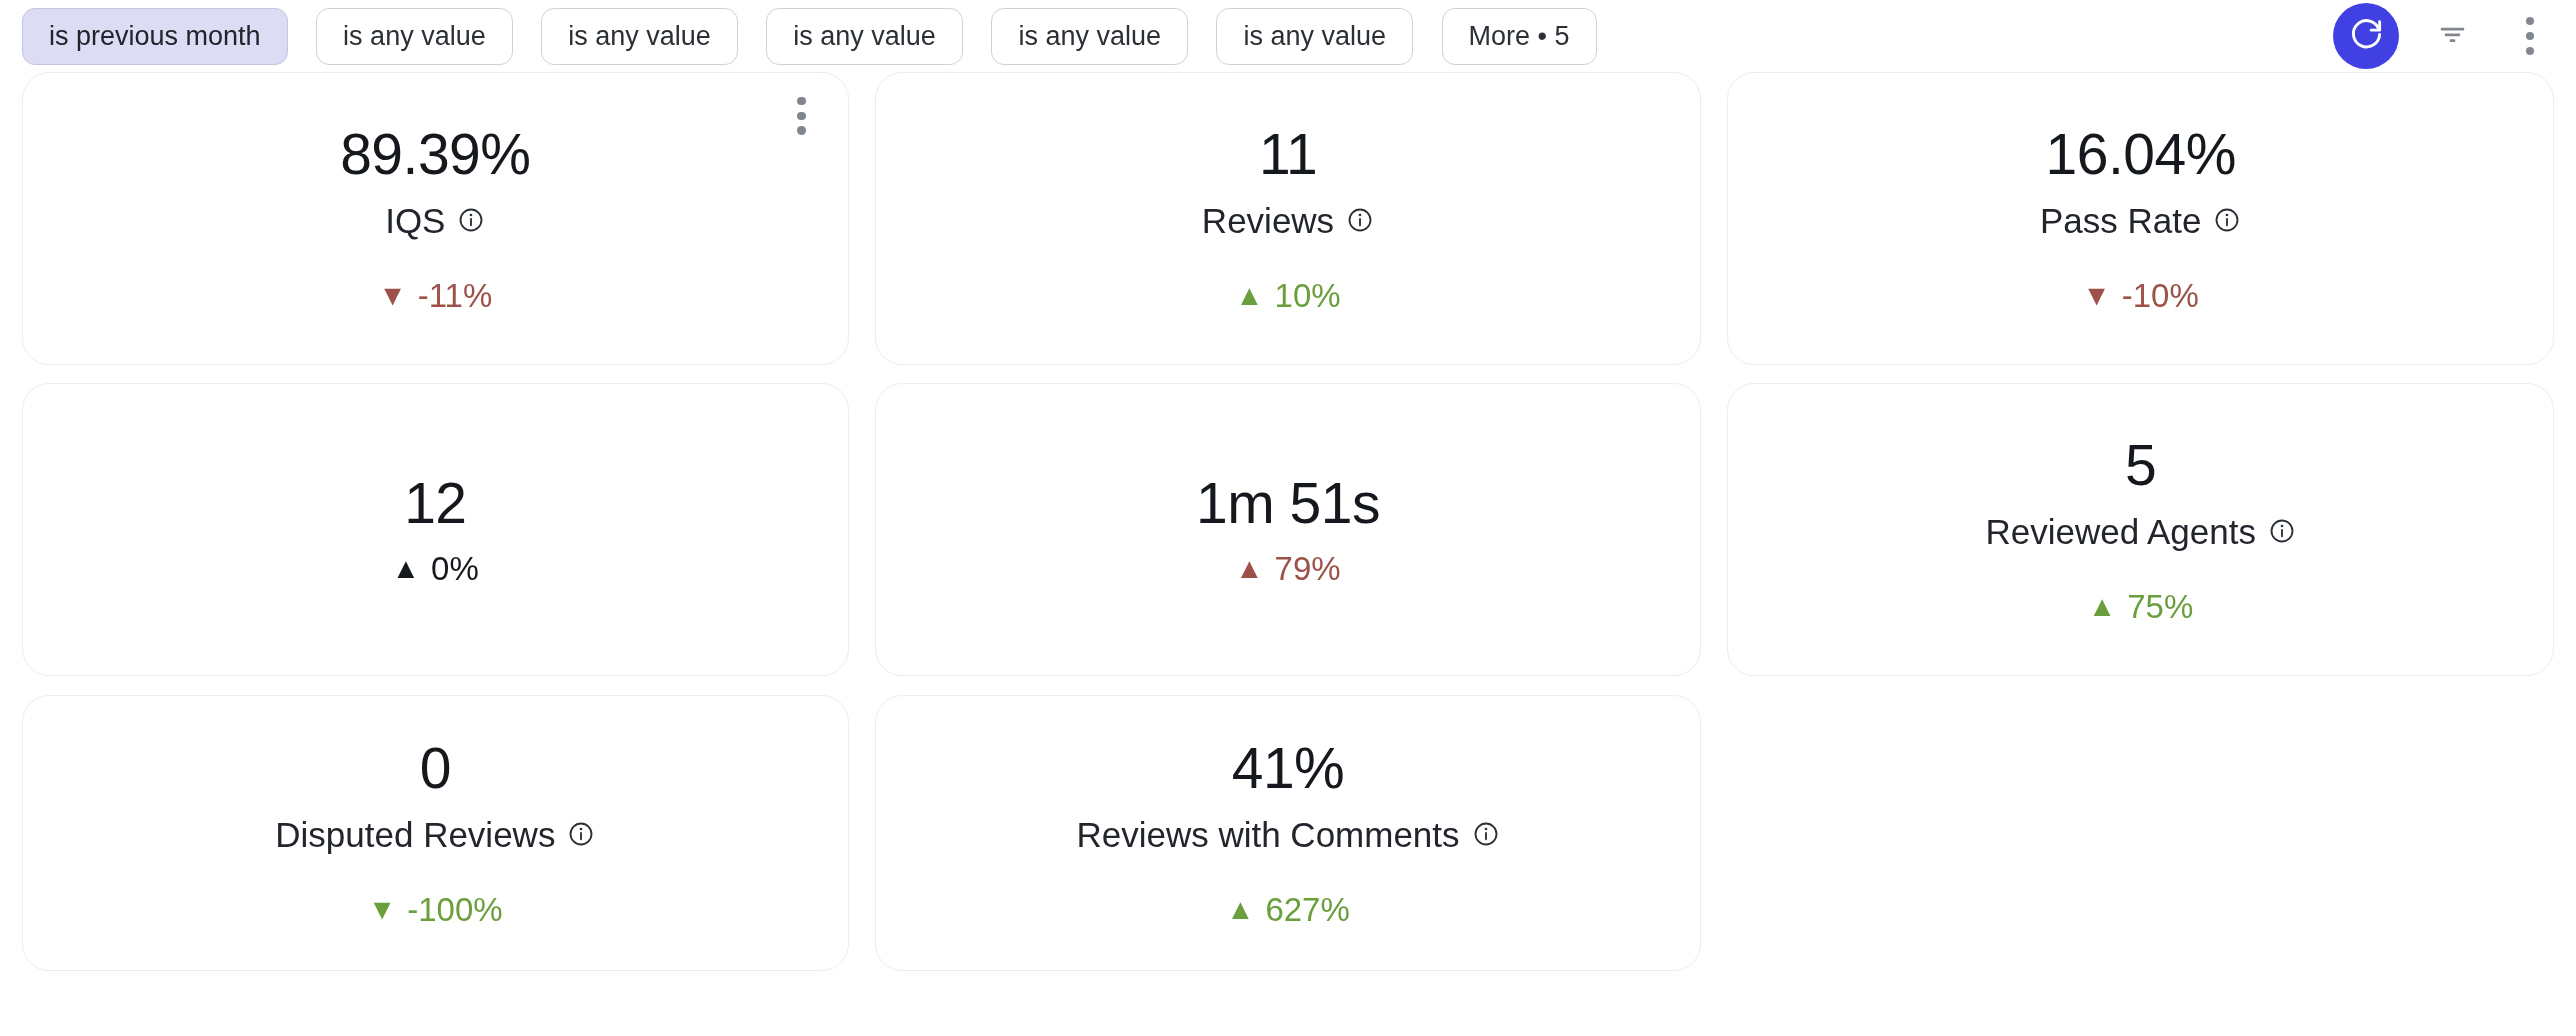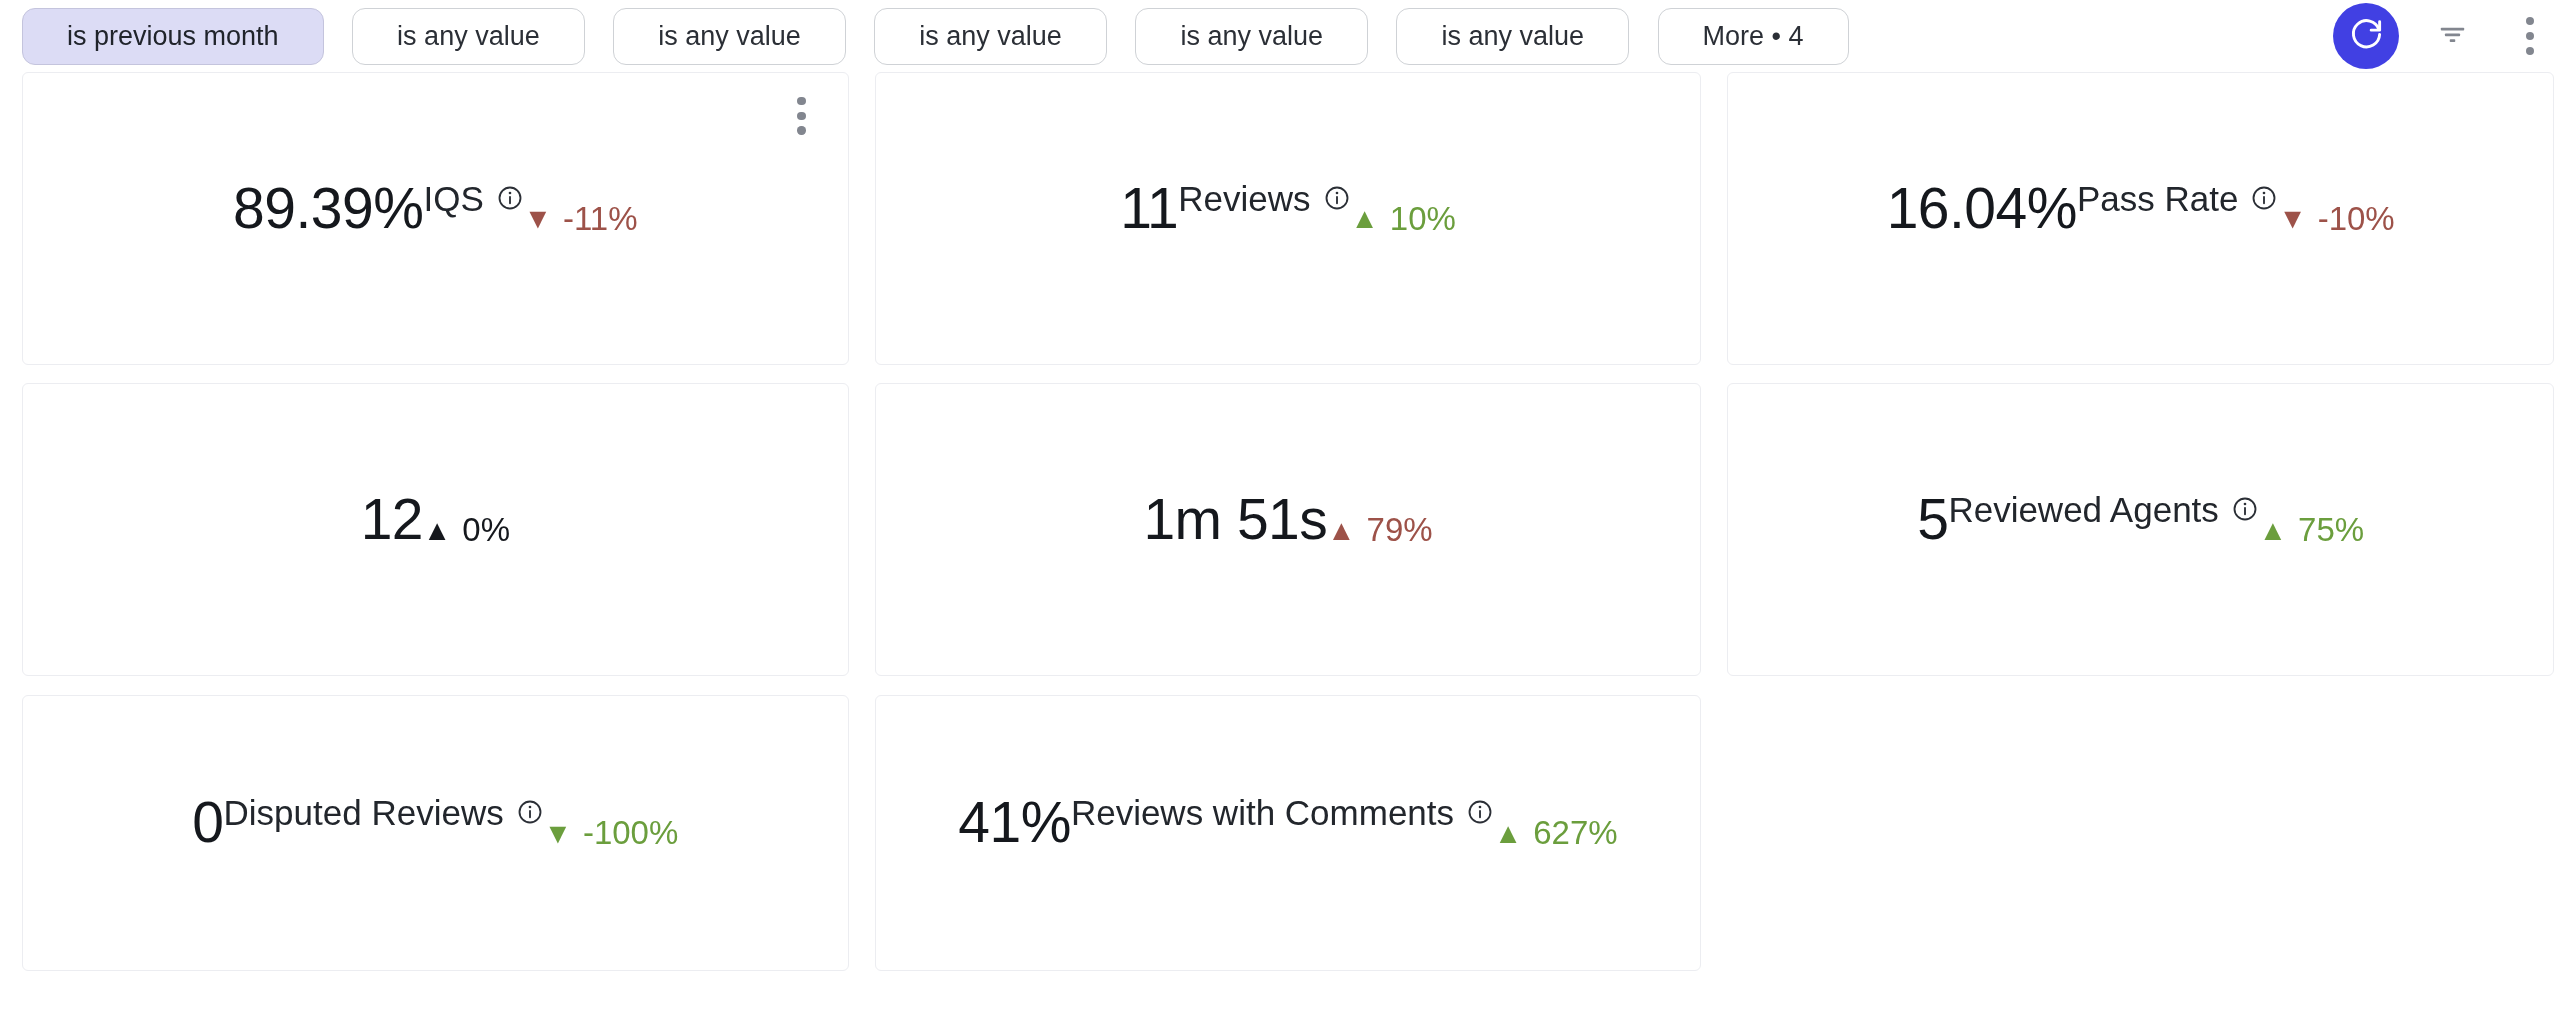--- a/index.html
+++ b/index.html
@@ -34,21 +34,21 @@
   .chip {
     height: 57px;
     min-width: 55px;
     box-sizing: border-box;
     border: 1.8px solid #cfd2d6;
     border-radius: 13px;
     background: #ffffff;
     display: flex;
     align-items: center;
     justify-content: center;
-    padding: 0 44px;
+    padding: 0 26px;
     font-size: 27px;
     line-height: 1;
     color: #2b2f36;
     white-space: nowrap;
     cursor: pointer;
     user-select: none;
   }
   .chip.chip-active {
     background: #dcdcf5;
     border-color: #c4c4dd;
@@ -110,24 +110,24 @@
     grid-template-columns: repeat(3, 1fr);
     grid-auto-rows: 293px;
     gap: 18.4px 26px;
     padding: 0 22px 18.4px 22px;
     box-sizing: border-box;
   }
   .card {
     position: relative;
     background: #ffffff;
     border: 1.8px solid #ecedf1;
-    border-radius: 6px;
+    border-radius: 27px;
     box-sizing: border-box;
     display: flex;
-    flex-direction: row;
+    flex-direction: column;
     align-items: center;
     justify-content: center;
     overflow: hidden;
   }
   .card-menu {
     position: absolute;
     top: 24px;
     right: 42px;
     cursor: pointer;
   }
@@ -184,21 +184,21 @@
 <body>
 
 <div class="filter-bar">
   <div class="chips">
       <div class="chip chip-active">is previous month</div>
       <div class="chip">is any value</div>
       <div class="chip">is any value</div>
       <div class="chip">is any value</div>
       <div class="chip">is any value</div>
       <div class="chip">is any value</div>
-      <div class="chip">More • 4</div>
+      <div class="chip">More • 5</div>
     </div>
 
   <div class="bar-actions">
     <button class="refresh-btn">
       <span>
         <svg width="35" height="35" viewBox="0 0 24 24" fill="none" stroke="#ffffff" stroke-width="2" stroke-linecap="round" stroke-linejoin="round">
           <path d="M20.5 8.5A9 9 0 1 0 21 12"></path>
           <polyline points="21 3.2 21 9 15.2 9"></polyline>
         </svg>
       </span>

